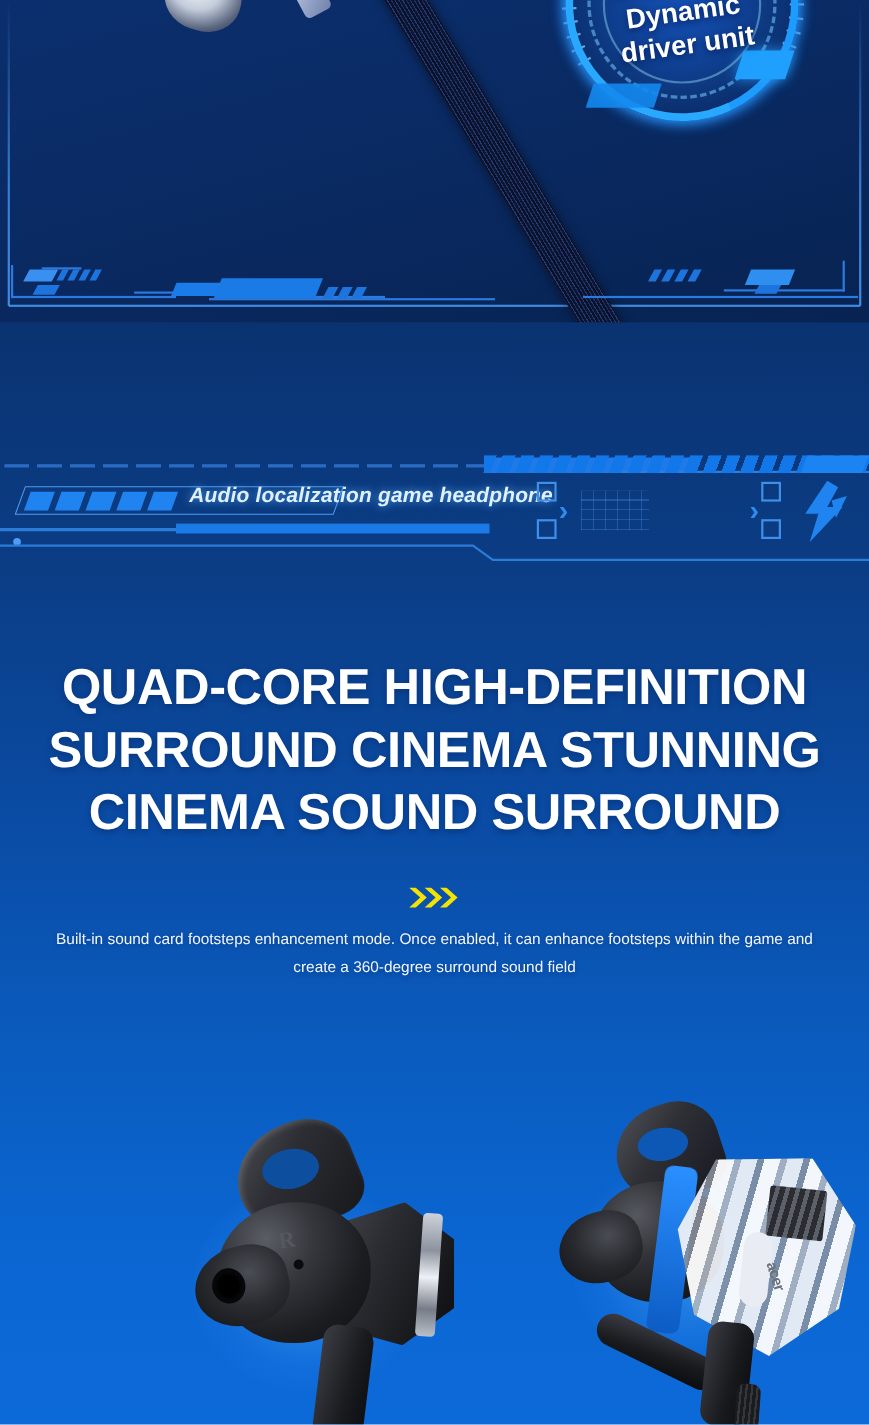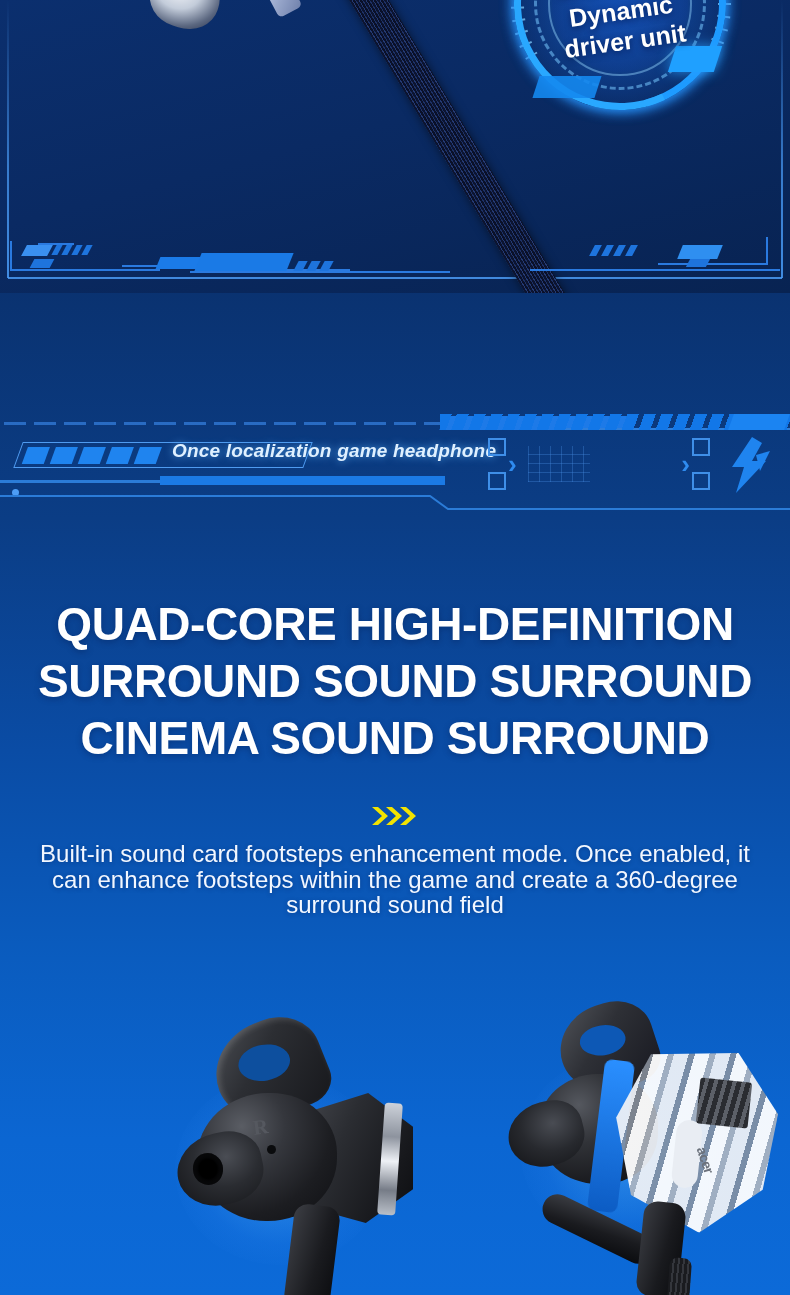--- a/index.html
+++ b/index.html
@@ -125,21 +125,21 @@
     letter-spacing:-.4px; text-shadow:0 2px 6px rgba(0,25,80,.38); }
   .headline div { white-space:nowrap; }
 
   
   .chevrons { position:absolute; left:0; top:805px; width:790px;
     text-align:center; line-height:1; }
   .chevrons svg { display:inline-block; }
 
   
   .body-copy { position:absolute; left:40px; top:841px; width:710px; text-align:center;
-    font-size:24px; color:#f2f7ff; line-height:25.5px; font-weight:400;
+    font-size:14px; color:#f2f7ff; line-height:25.5px; font-weight:400;
     text-shadow:0 1px 4px rgba(0,25,80,.35); }
 
   
   .product-area { position:absolute; left:0; top:990px; width:790px; height:305px; overflow:hidden; }
 
   .bud { position:absolute; }
   .bud-glow { position:absolute; border-radius:50%;
     background:radial-gradient(ellipse,rgba(80,175,255,.55) 0%,rgba(40,130,240,.18) 55%,rgba(0,0,0,0) 75%); }
 
   
@@ -296,21 +296,21 @@
 
   <div class="bn-loader">
     <i style="left:6px"></i>
       <i style="left:34px"></i>
       <i style="left:62px"></i>
     <i style="left:90px"></i>
       <i style="left:118px"></i>
   </div>
 </div>
 
-<div class="bn-title">Once localization game headphone</div>
+<div class="bn-title">Audio localization game headphone</div>
 
 <div class="bn-bracket">
   <span class="bk-tl"></span>
   <span class="bk-tr"></span>
   <span class="bk-bl"></span>
   <span class="bk-br"></span>
   <div class="bn-grid"></div>
   <div class="bn-chev" style="left:20px;">›</div>
   <div class="bn-chev" style="right:20px;">›</div>
 </div>
@@ -326,21 +326,21 @@
 <div class="bn-underfill"></div>
 <div class="bn-dot"></div>
 <div class="bn-swoop">
   <svg width="790" height="18" viewBox="0 0 790 18">
     <path d="M0 4 H430 L448 17 H790" stroke="#2b7cd8" stroke-width="2" fill="none"></path>
   </svg>
 </div>
 
 <div class="headline">
   <div>QUAD-CORE HIGH-DEFINITION</div>
-  <div>SURROUND SOUND SURROUND</div>
+  <div>SURROUND CINEMA STUNNING</div>
   <div>CINEMA SOUND SURROUND</div>
 </div>
 
 <div class="chevrons">
   <svg width="46" height="22" viewBox="0 0 46 22">
     <polygon points="0,2 10,11 0,20 6,20 16,11 6,2" fill="#f2e300"></polygon>
     <polygon points="14,2 24,11 14,20 20,20 30,11 20,2" fill="#f2e300"></polygon>
     <polygon points="28,2 38,11 28,20 34,20 44,11 34,2" fill="#f2e300"></polygon>
   </svg>
 </div>

